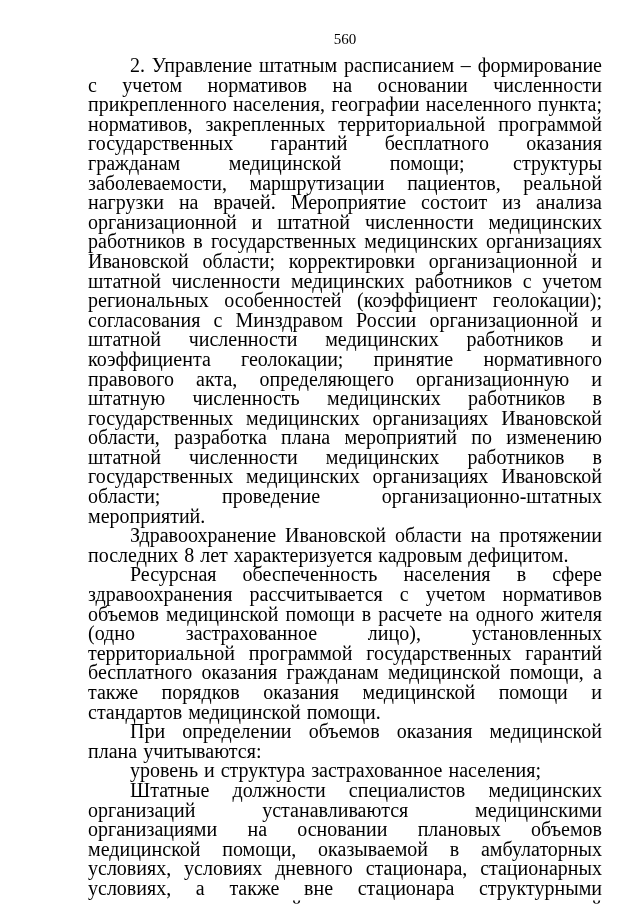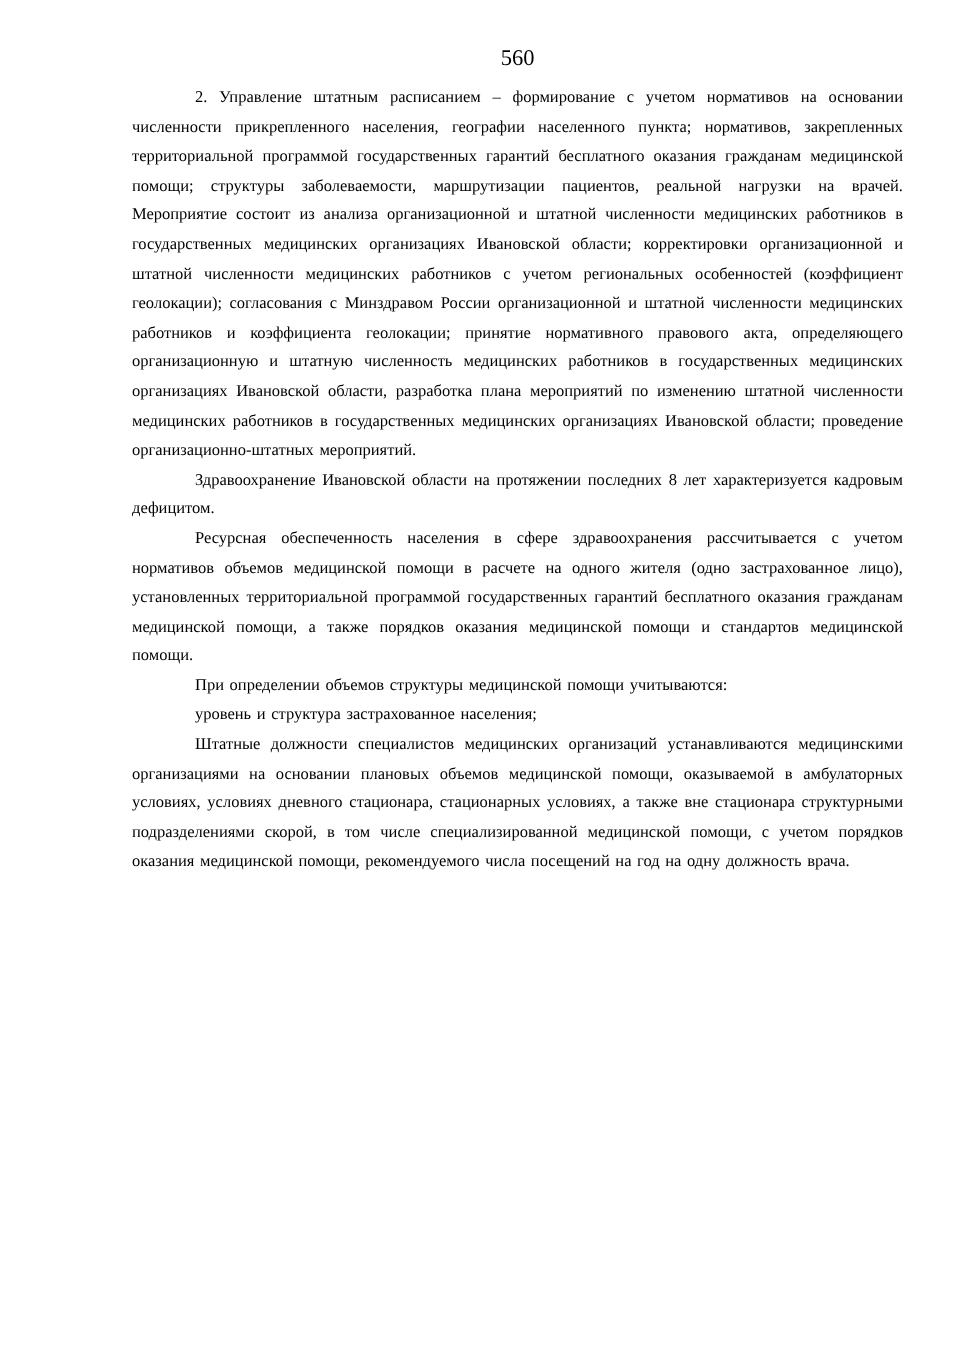--- a/index.html
+++ b/index.html
@@ -21,37 +21,37 @@
     padding: 30px 38px 20px 88px;
   }
   .page-number {
     text-align: center;
     font-size: 15px;
     line-height: 19px;
     margin: 0 0 7px 0;
   }
   .doc-body p {
     margin: 0;
-    font-size: 11px;
+    font-size: 20px;
     line-height: 19.6px;
     text-align: justify;
     text-indent: 42px;
     word-spacing: 1px;
   }
   .doc-body p.list-line {
     text-align: justify;
   }
 </style>
 </head>
 <body>
 
 <div class="page">
   <div class="page-number">560</div>
 
   <div class="doc-body">
     <p>2. Управление штатным расписанием – формирование с учетом нормативов на основании численности прикрепленного населения, географии населенного пункта; нормативов, закрепленных территориальной программой государственных гарантий бесплатного оказания гражданам медицинской помощи; структуры заболеваемости, маршрутизации пациентов, реальной нагрузки на врачей. Мероприятие состоит из анализа организационной и штатной численности медицинских работников в государственных медицинских организациях Ивановской области; корректировки организационной и штатной численности медицинских работников с учетом региональных особенностей (коэффициент геолокации); согласования с Минздравом России организационной и штатной численности медицинских работников и коэффициента геолокации; принятие нормативного правового акта, определяющего организационную и штатную численность медицинских работников в государственных медицинских организациях Ивановской области, разработка плана мероприятий по изменению штатной численности медицинских работников в государственных медицинских организациях Ивановской области; проведение организационно-штатных мероприятий.</p>
     <p>Здравоохранение Ивановской области на протяжении последних 8 лет характеризуется кадровым дефицитом.</p>
     <p>Ресурсная обеспеченность населения в сфере здравоохранения рассчитывается с учетом нормативов объемов медицинской помощи в расчете на одного жителя (одно застрахованное лицо), установленных территориальной программой государственных гарантий бесплатного оказания гражданам медицинской помощи, а также порядков оказания медицинской помощи и стандартов медицинской помощи.</p>
-    <p>При определении объемов структуры медицинской помощи учитываются:</p>
+    <p>При определении объемов оказания медицинской плана учитываются:</p>
     <p class="list-line">уровень и структура застрахованное населения;</p>
     <p>Штатные должности специалистов медицинских организаций устанавливаются медицинскими организациями на основании плановых объемов медицинской помощи, оказываемой в амбулаторных условиях, условиях дневного стационара, стационарных условиях, а также вне стационара структурными подразделениями скорой, в том числе специализированной медицинской помощи, с учетом порядков оказания медицинской помощи, рекомендуемого числа посещений на год на одну должность врача.</p>
   </div>
 </div>
 
 </body></html>

